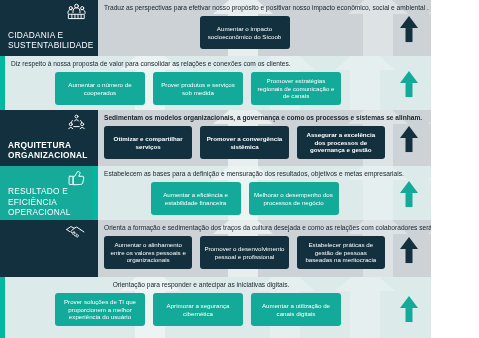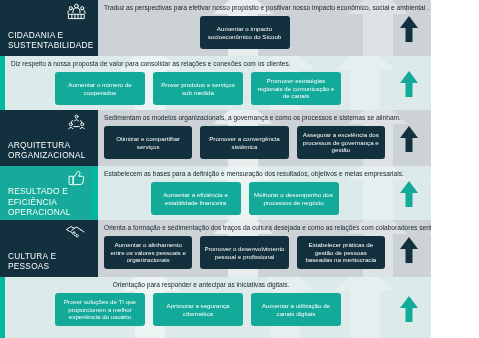--- a/index.html
+++ b/index.html
@@ -185,21 +185,21 @@
           <div class="card teal">Aumentar o número de cooperados</div>
           <div class="card teal">Prover produtos e serviços sob medida</div>
           <div class="card teal">Promover estratégias regionais de comunicação e de canais</div>
         </div>
         <div class="endarrow teal">
           <div class="hd"></div>
           <div class="st"></div>
         </div>
       </div>
     </div>
-    <div class="row" style="height: 56px;">
+    <div class="row" style="height: 56px; font-weight: bold;">
       <div class="cat dark">
         <div class="cat-icon">
           <svg width="19" height="17" viewBox="0 0 24 22">
         <g fill="none" stroke="#ffffff" stroke-width="1.25" stroke-linecap="round" stroke-linejoin="round">
           <circle cx="12" cy="4.6" r="1.9"></circle>
           <path d="M9.3 10.4a3 3 0 0 1 5.4 0"></path>
           <circle cx="4.6" cy="14.6" r="1.9"></circle>
           <path d="M1.9 20.4a3 3 0 0 1 5.4 0"></path>
           <circle cx="19.4" cy="14.6" r="1.9"></circle>
           <path d="M16.7 20.4a3 3 0 0 1 5.4 0"></path>
@@ -282,21 +282,20 @@
         <g fill="none" stroke="#ffffff" stroke-width="1.25" stroke-linecap="round" stroke-linejoin="round">
           <path d="M1.6 8.4 7 4.6l4.4 2.2 3.1-1.6 5.3 3.6"></path>
           <path d="M11.4 6.8 7.8 10a1.6 1.6 0 0 0 2 2.5l1.4-1"></path>
           <path d="M11.2 11.5c1 .6 1.4 1.6.6 2.5-.7.9-1.8.8-2.6.2"></path>
           <path d="M13.6 13.6c1 .6 1.3 1.6.6 2.4-.7.9-1.8.8-2.6.2"></path>
           <path d="M16 15.2c.9.6 1.1 1.5.5 2.2-.7.8-1.6.8-2.4.2"></path>
           <path d="M19.8 8.8 24 11.6M1.6 8.4 5.3 11"></path>
         </g>
           </svg>
         </div>
-        <div class="cat-label">CULTURA E PESSOAS</div>
       </div>
       <div class="spine dark"></div>
       <div class="content gray">
         <div class="arrow-shape" style="left: 115px; width: 60px; height: 73px; opacity: 0.75;">
           <div class="head"></div>
           <div class="shaft" style="height:53px"></div>
         </div>
         <div class="arrow-shape" style="left: 250px; width: 60px; height: 73px; opacity: 0.45;">
           <div class="head"></div>
           <div class="shaft" style="height:53px"></div>

